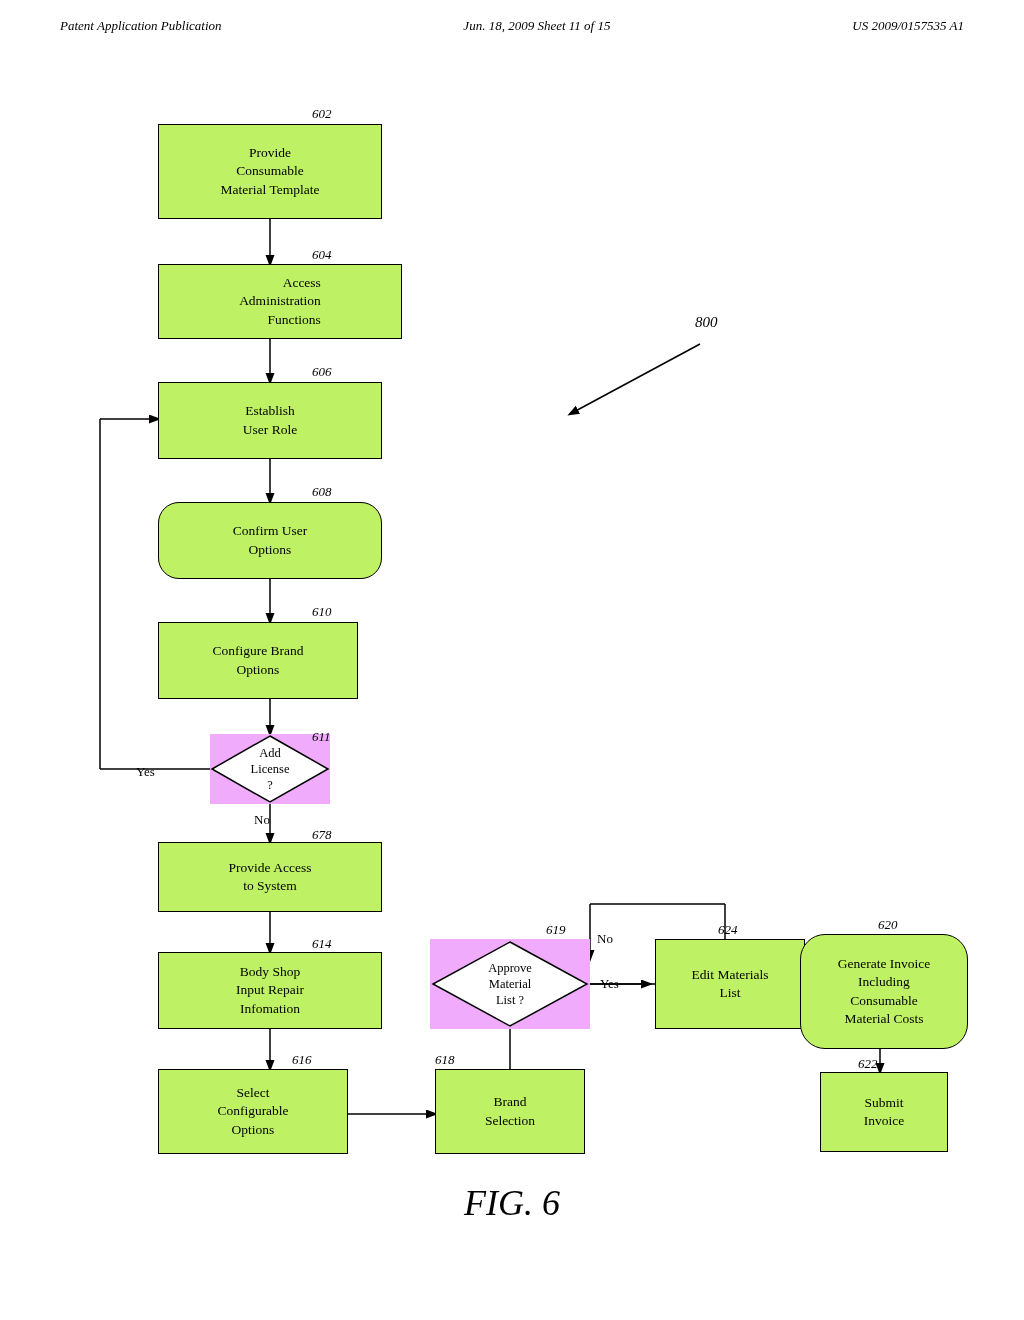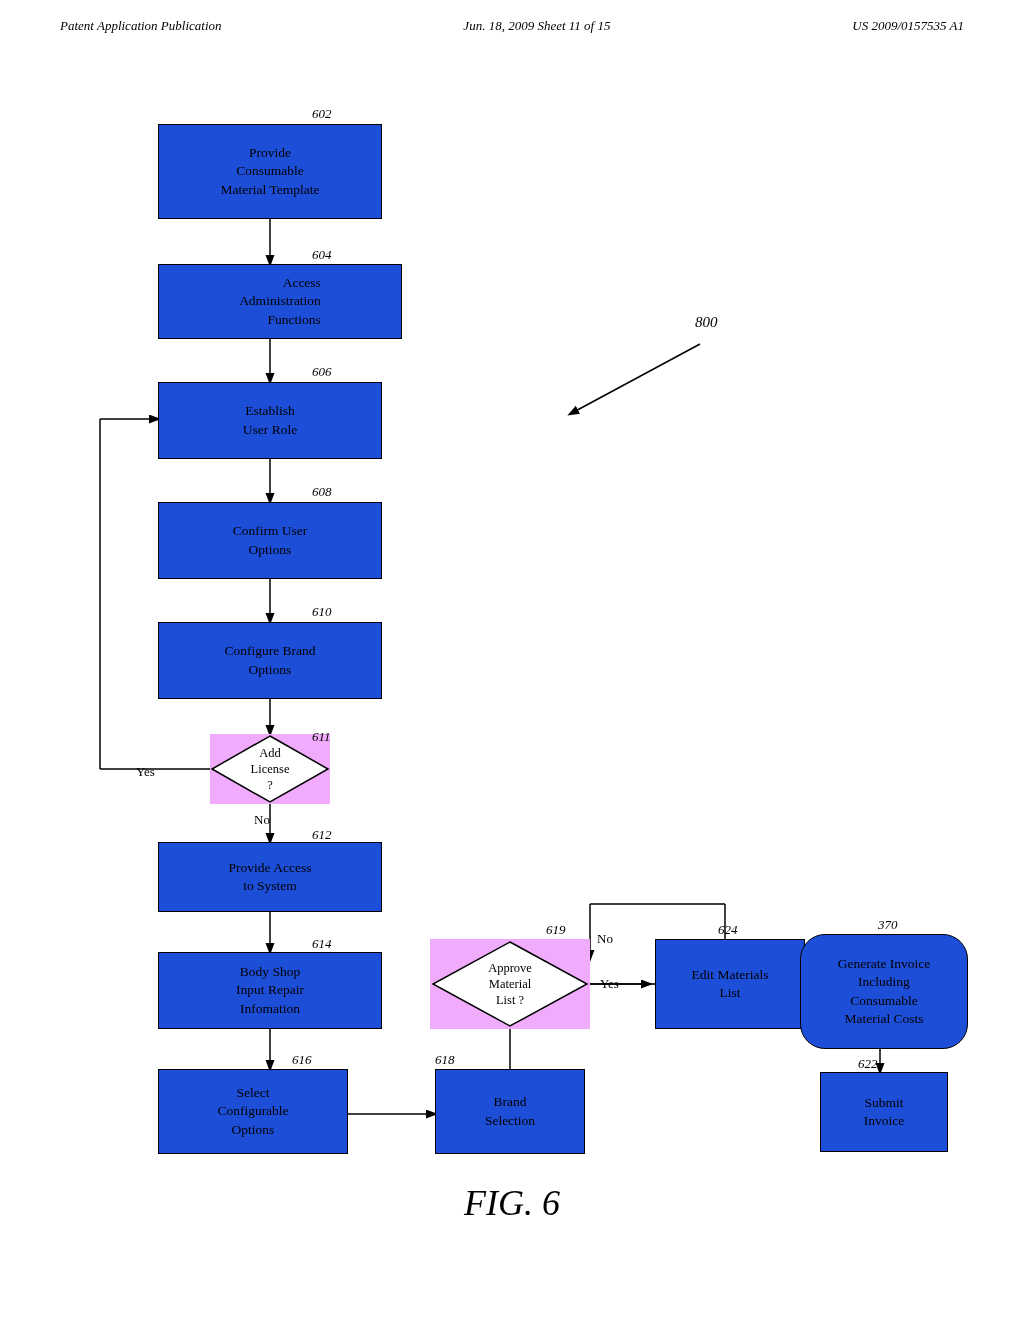--- a/index.html
+++ b/index.html
@@ -23,21 +23,21 @@
     .diagram-area {
       position: relative;
       width: 100%;
       height: 1220px;
     }
 
     
     .fc-box {
       position: absolute;
       border: 1.5px solid #000;
-      background: #1d4ed8;
+      background: #bef264;
       display: flex;
       align-items: center;
       justify-content: center;
       text-align: center;
       font-size: 13.5px;
       line-height: 1.35;
       font-family: 'Times New Roman', serif;
     }
 
     .fc-diamond {
@@ -156,45 +156,45 @@
   </div>
   <span class="label" style="left:312px;top:213px;">604</span>
 
   <div class="fc-box" style="left:158px;top:348px;width:224px;height:77px;">
     <span>Establish<br>User  Role</span>
   </div>
   <span class="label" style="left:312px;top:330px;">606</span>
 
   <span class="label" style="left:695px;top:280px; font-size:15px;">800</span>
 
-  <div class="fc-box" style="left:158px;top:468px;width:224px;height:77px;">
+  <div class="fc-box" style="left:158px;top:468px;width:224px;height:77px;border-radius:21px;">
     <span>Confirm User<br>Options</span>
   </div>
   <span class="label" style="left:312px;top:450px;">608</span>
 
-  <div class="fc-box" style="left:158px;top:588px;width:224px;height:77px;">
+  <div class="fc-box" style="left:158px;top:588px;width:200px;height:77px;">
     <span>Configure Brand<br>Options</span>
   </div>
   <span class="label" style="left:312px;top:570px;">610</span>
 
   <div class="fc-diamond" style="left:210px;top:700px;width:120px;height:70px;">
     <svg viewBox="0 0 120 70" style="position:absolute;top:0;left:0;width:120px;height:70px;">
       <polygon points="60,2 118,35 60,68 2,35" fill="white" stroke="black" stroke-width="1.5"></polygon>
     </svg>
     <span class="fc-diamond-text" style="font-size:12.5px;line-height:1.3;">Add<br>License<br>?</span>
   </div>
   <span class="label" style="left:312px;top:695px;">611</span>
 
   <span class="yes-no-label" style="left:136px;top:730px;">Yes</span>
   <span class="yes-no-label" style="left:254px;top:778px;">No</span>
 
   <div class="fc-box" style="left:158px;top:808px;width:224px;height:70px;">
     <span>Provide  Access<br>to System</span>
   </div>
-  <span class="label" style="left:312px;top:793px;">612</span>
+  <span class="label" style="left:312px;top:793px;">678</span>
 
   <div class="fc-box" style="left:158px;top:918px;width:224px;height:77px;">
     <span>Body Shop<br>Input Repair<br>Infomation</span>
   </div>
   <span class="label" style="left:312px;top:902px;">614</span>
 
   <div class="fc-box" style="left:158px;top:1035px;width:190px;height:85px;">
     <span>Select<br>Configurable<br>Options</span>
   </div>
   <span class="label" style="left:292px;top:1018px;">616</span>
@@ -216,21 +216,21 @@
   <span class="yes-no-label" style="left:597px;top:897px;">No</span>
 
   <div class="fc-box" style="left:655px;top:905px;width:150px;height:90px;">
     <span>Edit  Materials<br>List</span>
   </div>
   <span class="label" style="left:718px;top:888px;">624</span>
 
   <div class="fc-box" style="left:800px;top:900px;width:168px;height:115px;border-radius:25px;">
     <span>Generate Invoice<br>Including<br>Consumable<br>Material Costs</span>
   </div>
-  <span class="label" style="left:878px;top:883px;">370</span>
+  <span class="label" style="left:878px;top:883px;">620</span>
 
   <div class="fc-box" style="left:820px;top:1038px;width:128px;height:80px;">
     <span>Submit<br>Invoice</span>
   </div>
   <span class="label" style="left:858px;top:1022px;">622</span>
 
   <div class="fig-caption">FIG.  6</div>
 
 </div>
 

